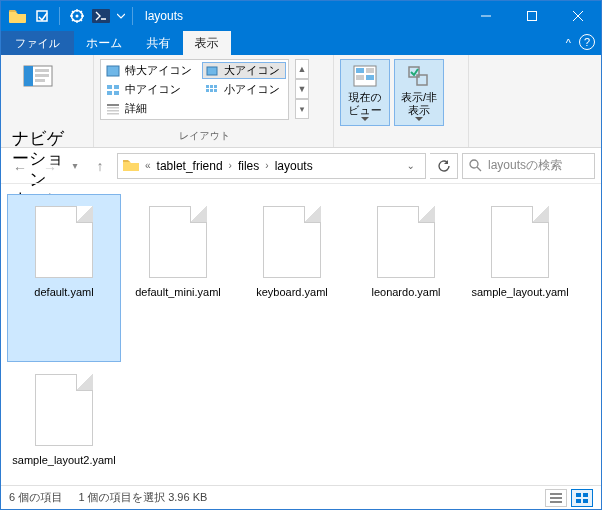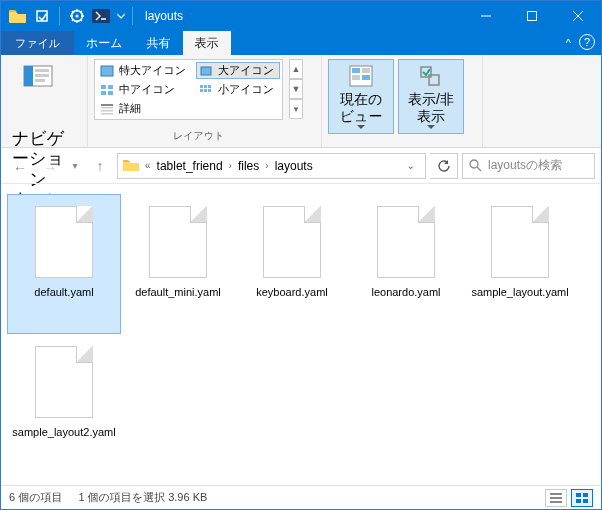--- a/index.html
+++ b/index.html
@@ -18,54 +18,54 @@
 
 .tabs { height: 24px; background: #0078d7; display: flex; align-items: flex-end; position: relative; }
 .file-tab { height: 24px; background: #1e64b4; color: #fff; font-size: 11px; padding: 0 14px; display: flex; align-items: center; }
 .tab { height: 24px; font-size: 12px; padding: 0 12px; display: flex; align-items: center; color: #fff; cursor: default; }
 .tab.active { background: #f5f5f5; color: #222; }
 .help-icon { position: absolute; right: 6px; top: 3px; width: 16px; height: 16px; border-radius: 50%; background: #0078d7; border: 1px solid #fff; color: #fff; font-size: 11px; display: flex; align-items: center; justify-content: center; }
 .expand-icon { position: absolute; right: 30px; top: 6px; color: #fff; font-size: 11px; }
 
 
 .ribbon { height: 93px; background: #f5f5f5; border-bottom: 1px solid #d9d9d9; display: flex; }
-.group { border-right: 1px solid #e0e0e0; padding: 4px 18px 0 6px; display: flex; flex-direction: column; }
+.group { border-right: 1px solid #e0e0e0; padding: 4px 24px 0 6px; display: flex; flex-direction: column; }
 .group-body { flex: 1; display: flex; align-items: flex-start; gap: 4px; }
 .group-label { text-align: center; font-size: 10px; color: #666; padding: 2px 0 4px 0; }
 
 .big-btn { display: flex; flex-direction: column; align-items: center; justify-content: center; width: 62px; padding: 4px 2px; font-size: 17px; text-align: center; line-height: 1.2; gap: 38px; }
 .big-btn .ic { width: 32px; height: 26px; margin-bottom: 2px; display: flex; align-items: center; justify-content: center; }
 
 .layout-grid { display: grid; grid-template-columns: auto auto; gap: 2px 4px; border: 1px solid #ccc; background: #fff; padding: 2px; }
 .layout-item { display: flex; align-items: center; gap: 4px; font-size: 11px; padding: 1px 6px 1px 2px; white-space: nowrap; }
 .layout-item.sel { background: #e5e5e5; border: 1px solid #7eb4ea; padding: 0 5px 0 1px; }
 .layout-item .lic { width: 16px; height: 14px; display: flex; align-items: center; justify-content: center; }
 .layout-side { width: 14px; display: flex; flex-direction: column; justify-content: space-between; margin-left: 2px; }
 .layout-side .sbtn { height: 20px; border: 1px solid #ccc; background: #fff; display: flex; align-items: center; justify-content: center; font-size: 9px; color: #666; }
 
 .cur-views { display: flex; }
-.cur-views .vbtn { display: flex; flex-direction: column; align-items: center; width: 66px; padding: 4px 2px; font-size: 14px; text-align: center; line-height: 1.2; }
+.cur-views .vbtn { display: flex; flex-direction: column; align-items: center; width: 50px; padding: 4px 2px; font-size: 11px; text-align: center; line-height: 1.2; }
 .cur-views .vbtn.sel { background: #cde6f7; border: 1px solid #7eb4ea; padding: 3px 1px; }
 .cur-views .vic { width: 28px; height: 26px; margin-bottom: 2px; display: flex; align-items: center; justify-content: center; }
 
 
 .addr-row { height: 36px; display: flex; align-items: center; padding: 4px 6px; gap: 4px; border-bottom: 1px solid #e8e8e8; }
 .nav-btn { width: 26px; height: 26px; display: flex; align-items: center; justify-content: center; color: #888; font-size: 14px; }
 .addr { flex: 1; height: 26px; border: 1px solid #ccc; display: flex; align-items: center; font-size: 12px; padding: 0 4px; gap: 2px; }
 .addr .folder-ic { width: 18px; height: 16px; margin-right: 2px; }
 .addr .crumb { padding: 0 3px; }
 .addr .chev { color: #666; font-size: 10px; padding: 0 1px; }
 .addr .drop { margin-left: auto; color: #666; font-size: 10px; padding: 0 6px; }
 .refresh { width: 28px; height: 26px; border: 1px solid #ccc; border-left: none; display: flex; align-items: center; justify-content: center; color: #555; }
 .search { width: 133px; height: 26px; border: 1px solid #ccc; display: flex; align-items: center; padding: 0 6px; font-size: 12px; color: #888; gap: 6px; }
 
 
 .content { flex: 1; overflow: auto; padding: 10px 6px; }
 .items { display: flex; flex-wrap: wrap; gap: 0; }
-.item { width: 114px; height: 140px; display: flex; flex-direction: column; align-items: center; justify-content: flex-start; padding: 6px 4px; font-size: 11px; text-align: center; }
+.item { width: 114px; height: 168px; display: flex; flex-direction: column; align-items: center; justify-content: flex-start; padding: 6px 4px; font-size: 11px; text-align: center; }
 .item.sel { background: #cde8ff; border: 1px solid #7eb4ea; padding: 5px 3px; }
 .file-ic { width: 58px; height: 72px; background: #fff; border: 1px solid #ccc; position: relative; margin-top: 6px; margin-bottom: 8px; }
 .file-ic::before { content: ""; position: absolute; top: -1px; right: -1px; width: 16px; height: 16px; background: linear-gradient(135deg, #fff 49%, #ddd 50%); border-left: 1px solid #ccc; border-bottom: 1px solid #ccc; }
 .item .name { word-break: break-all; line-height: 1.25; }
 
 
 .status { height: 24px; border-top: 1px solid #e0e0e0; display: flex; align-items: center; font-size: 11px; color: #444; padding: 0 8px; gap: 16px; }
 .status .right { margin-left: auto; display: flex; gap: 4px; }
 .view-toggle { width: 22px; height: 18px; border: 1px solid #ccc; display: flex; align-items: center; justify-content: center; }
 .view-toggle.sel { border-color: #0078d7; background: #e5f1fb; }

